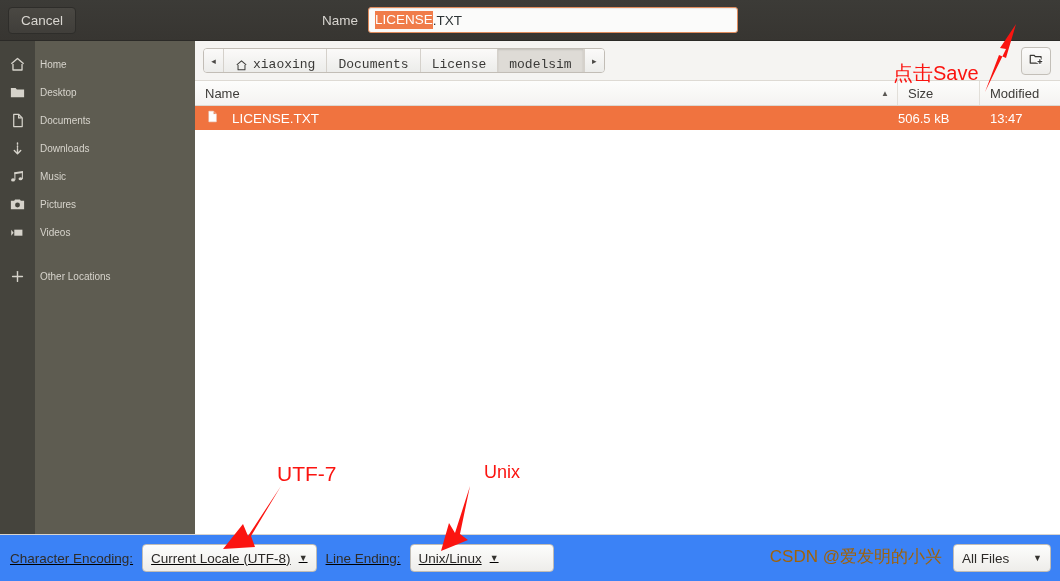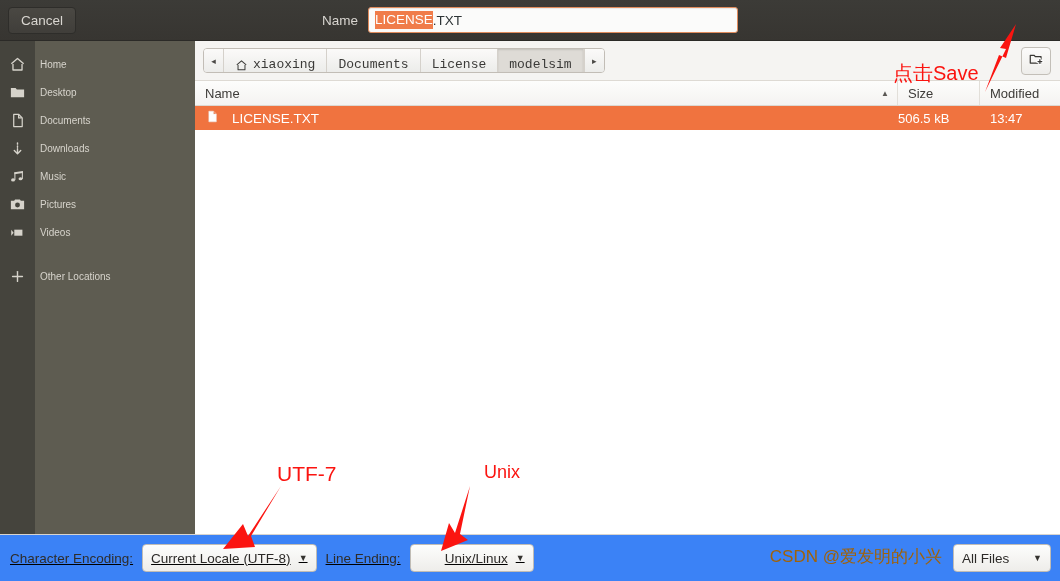--- a/index.html
+++ b/index.html
@@ -513,21 +513,21 @@
     </div>
   </div>
 
   <div class="footer">
     <div class="ft-label">Character Encoding:</div>
     <div class="combo">
       <span>Current Locale (UTF-8)</span>
       <span class="chev">▼</span>
     </div>
     <div class="ft-label">Line Ending:</div>
-    <div class="combo" style="width:124px;justify-content:flex-end;">
+    <div class="combo" style="width:144px;justify-content:flex-start;">
       <span>Unix/Linux</span>
       <span class="chev">▼</span>
     </div>
 
     <div class="combo filter">
       <span>All Files</span>
       <span class="chev">▼</span>
     </div>
   </div>
 

